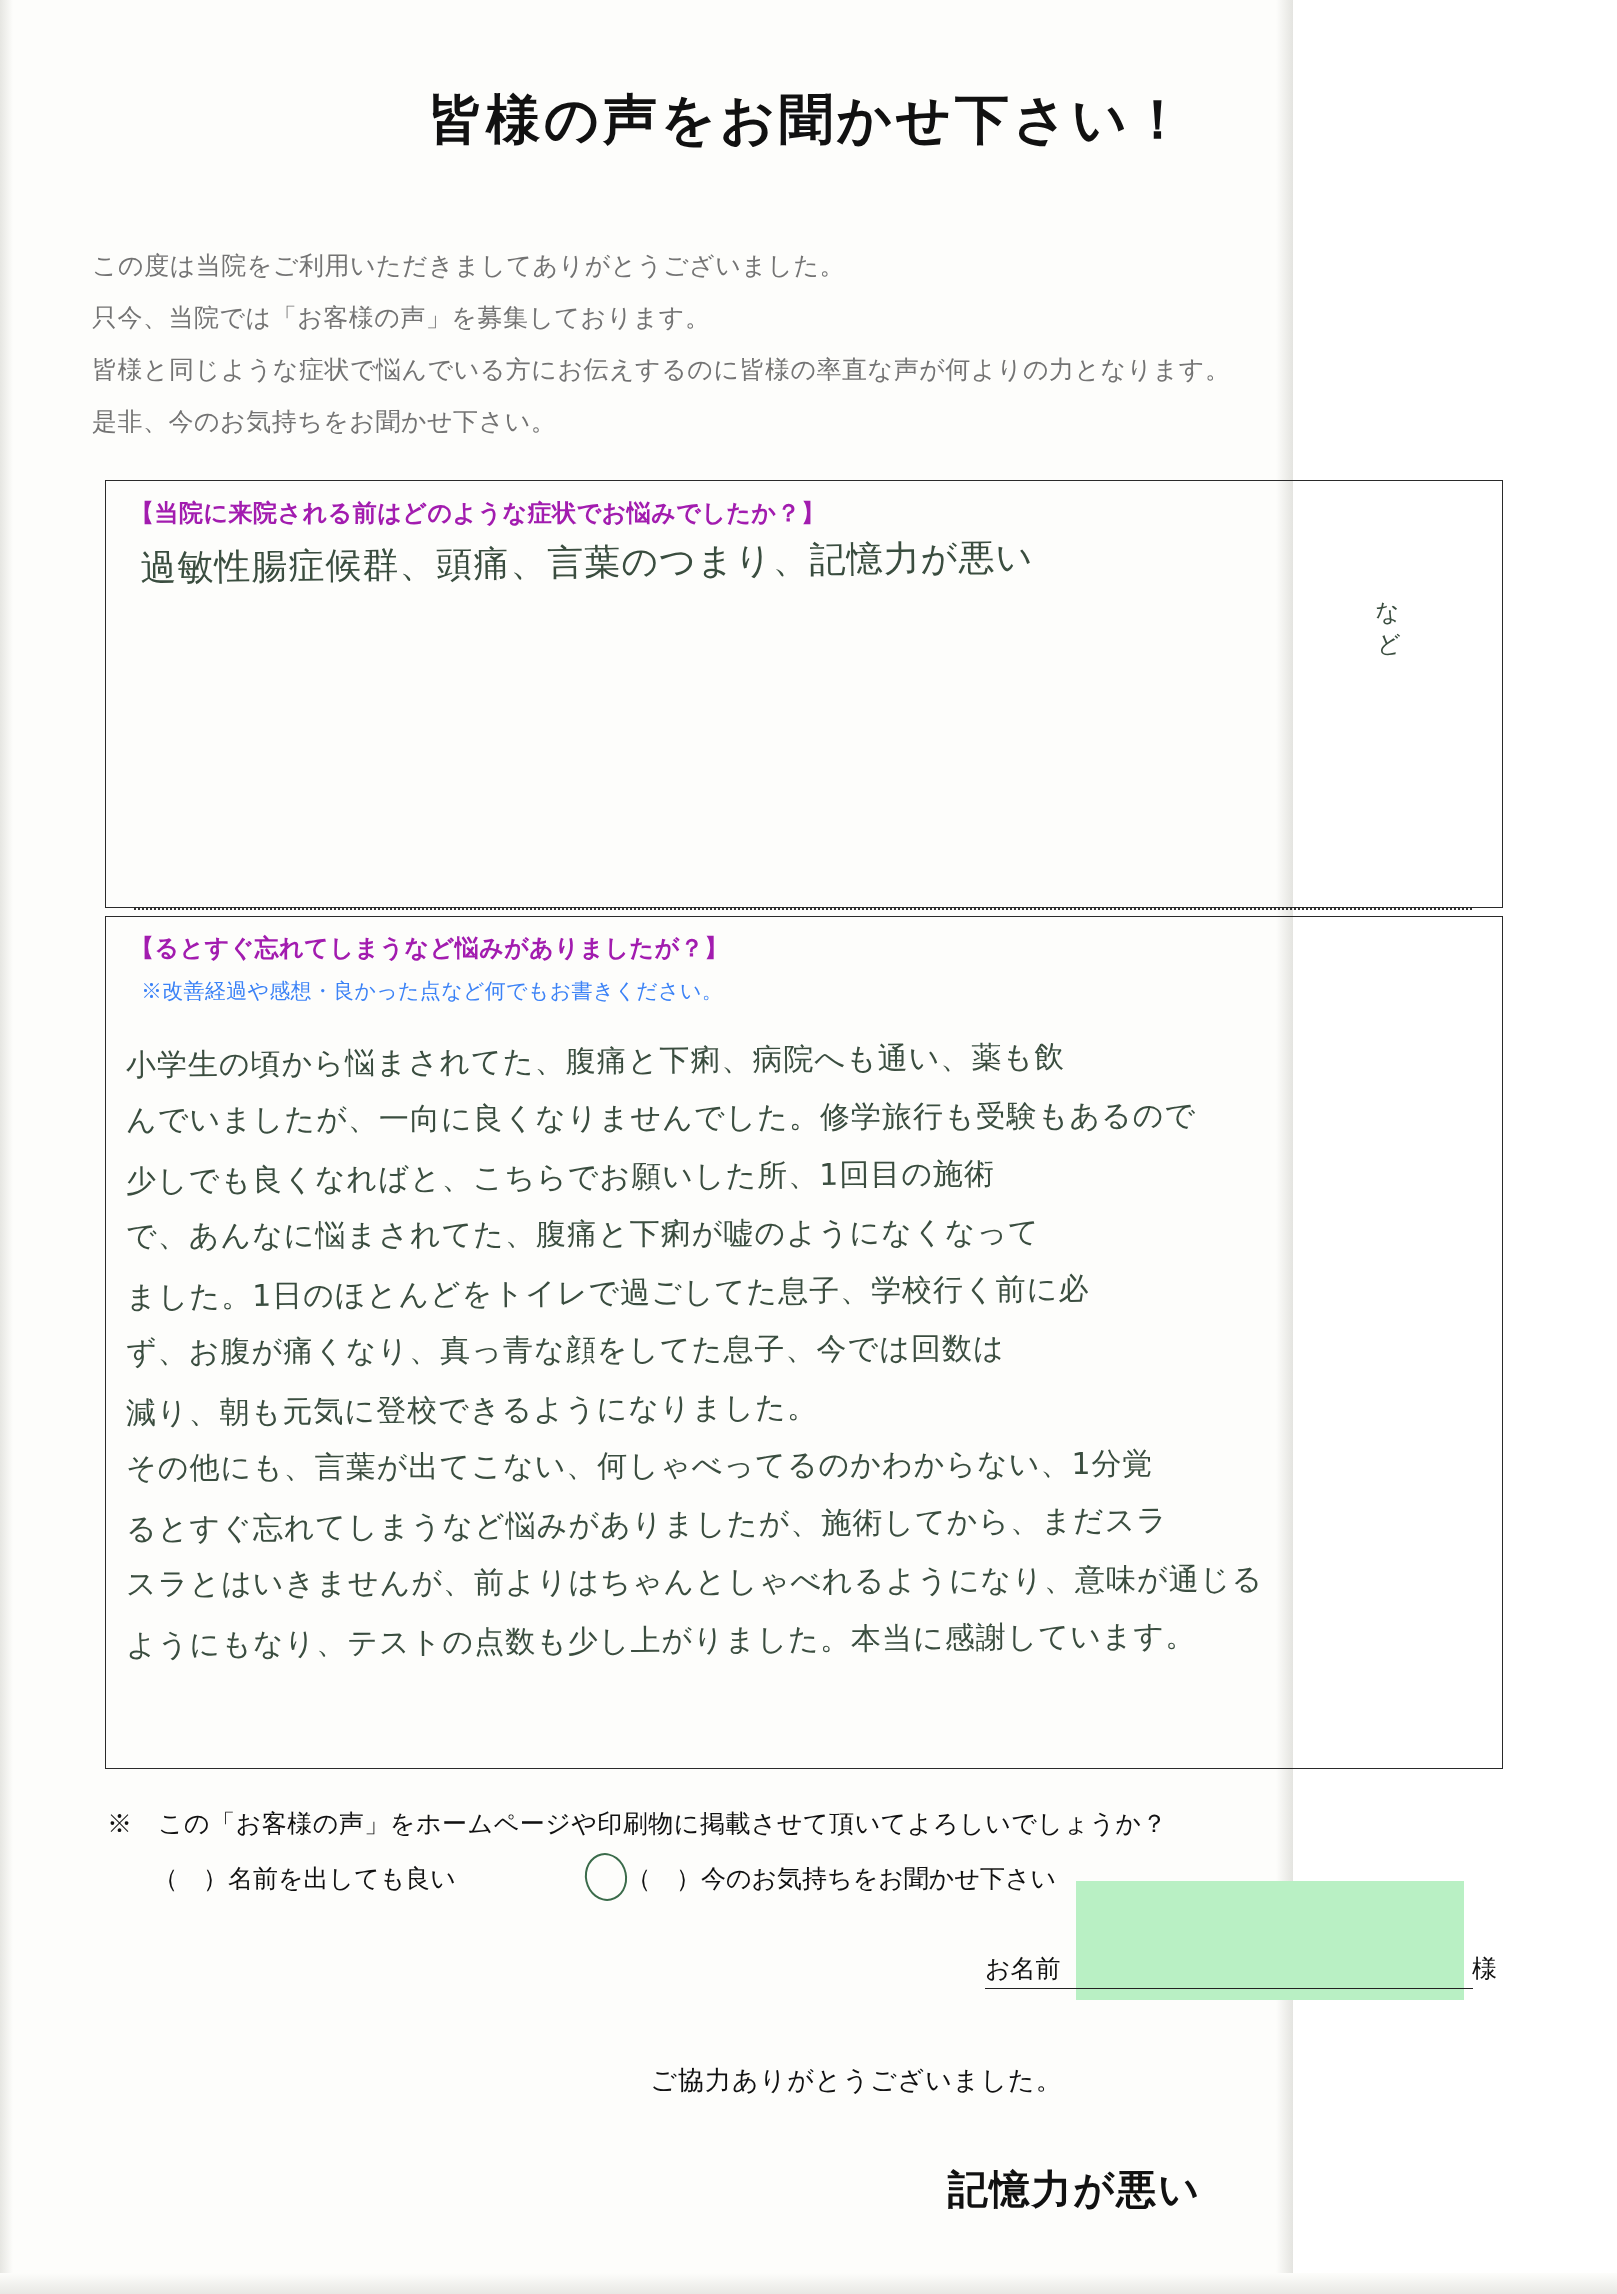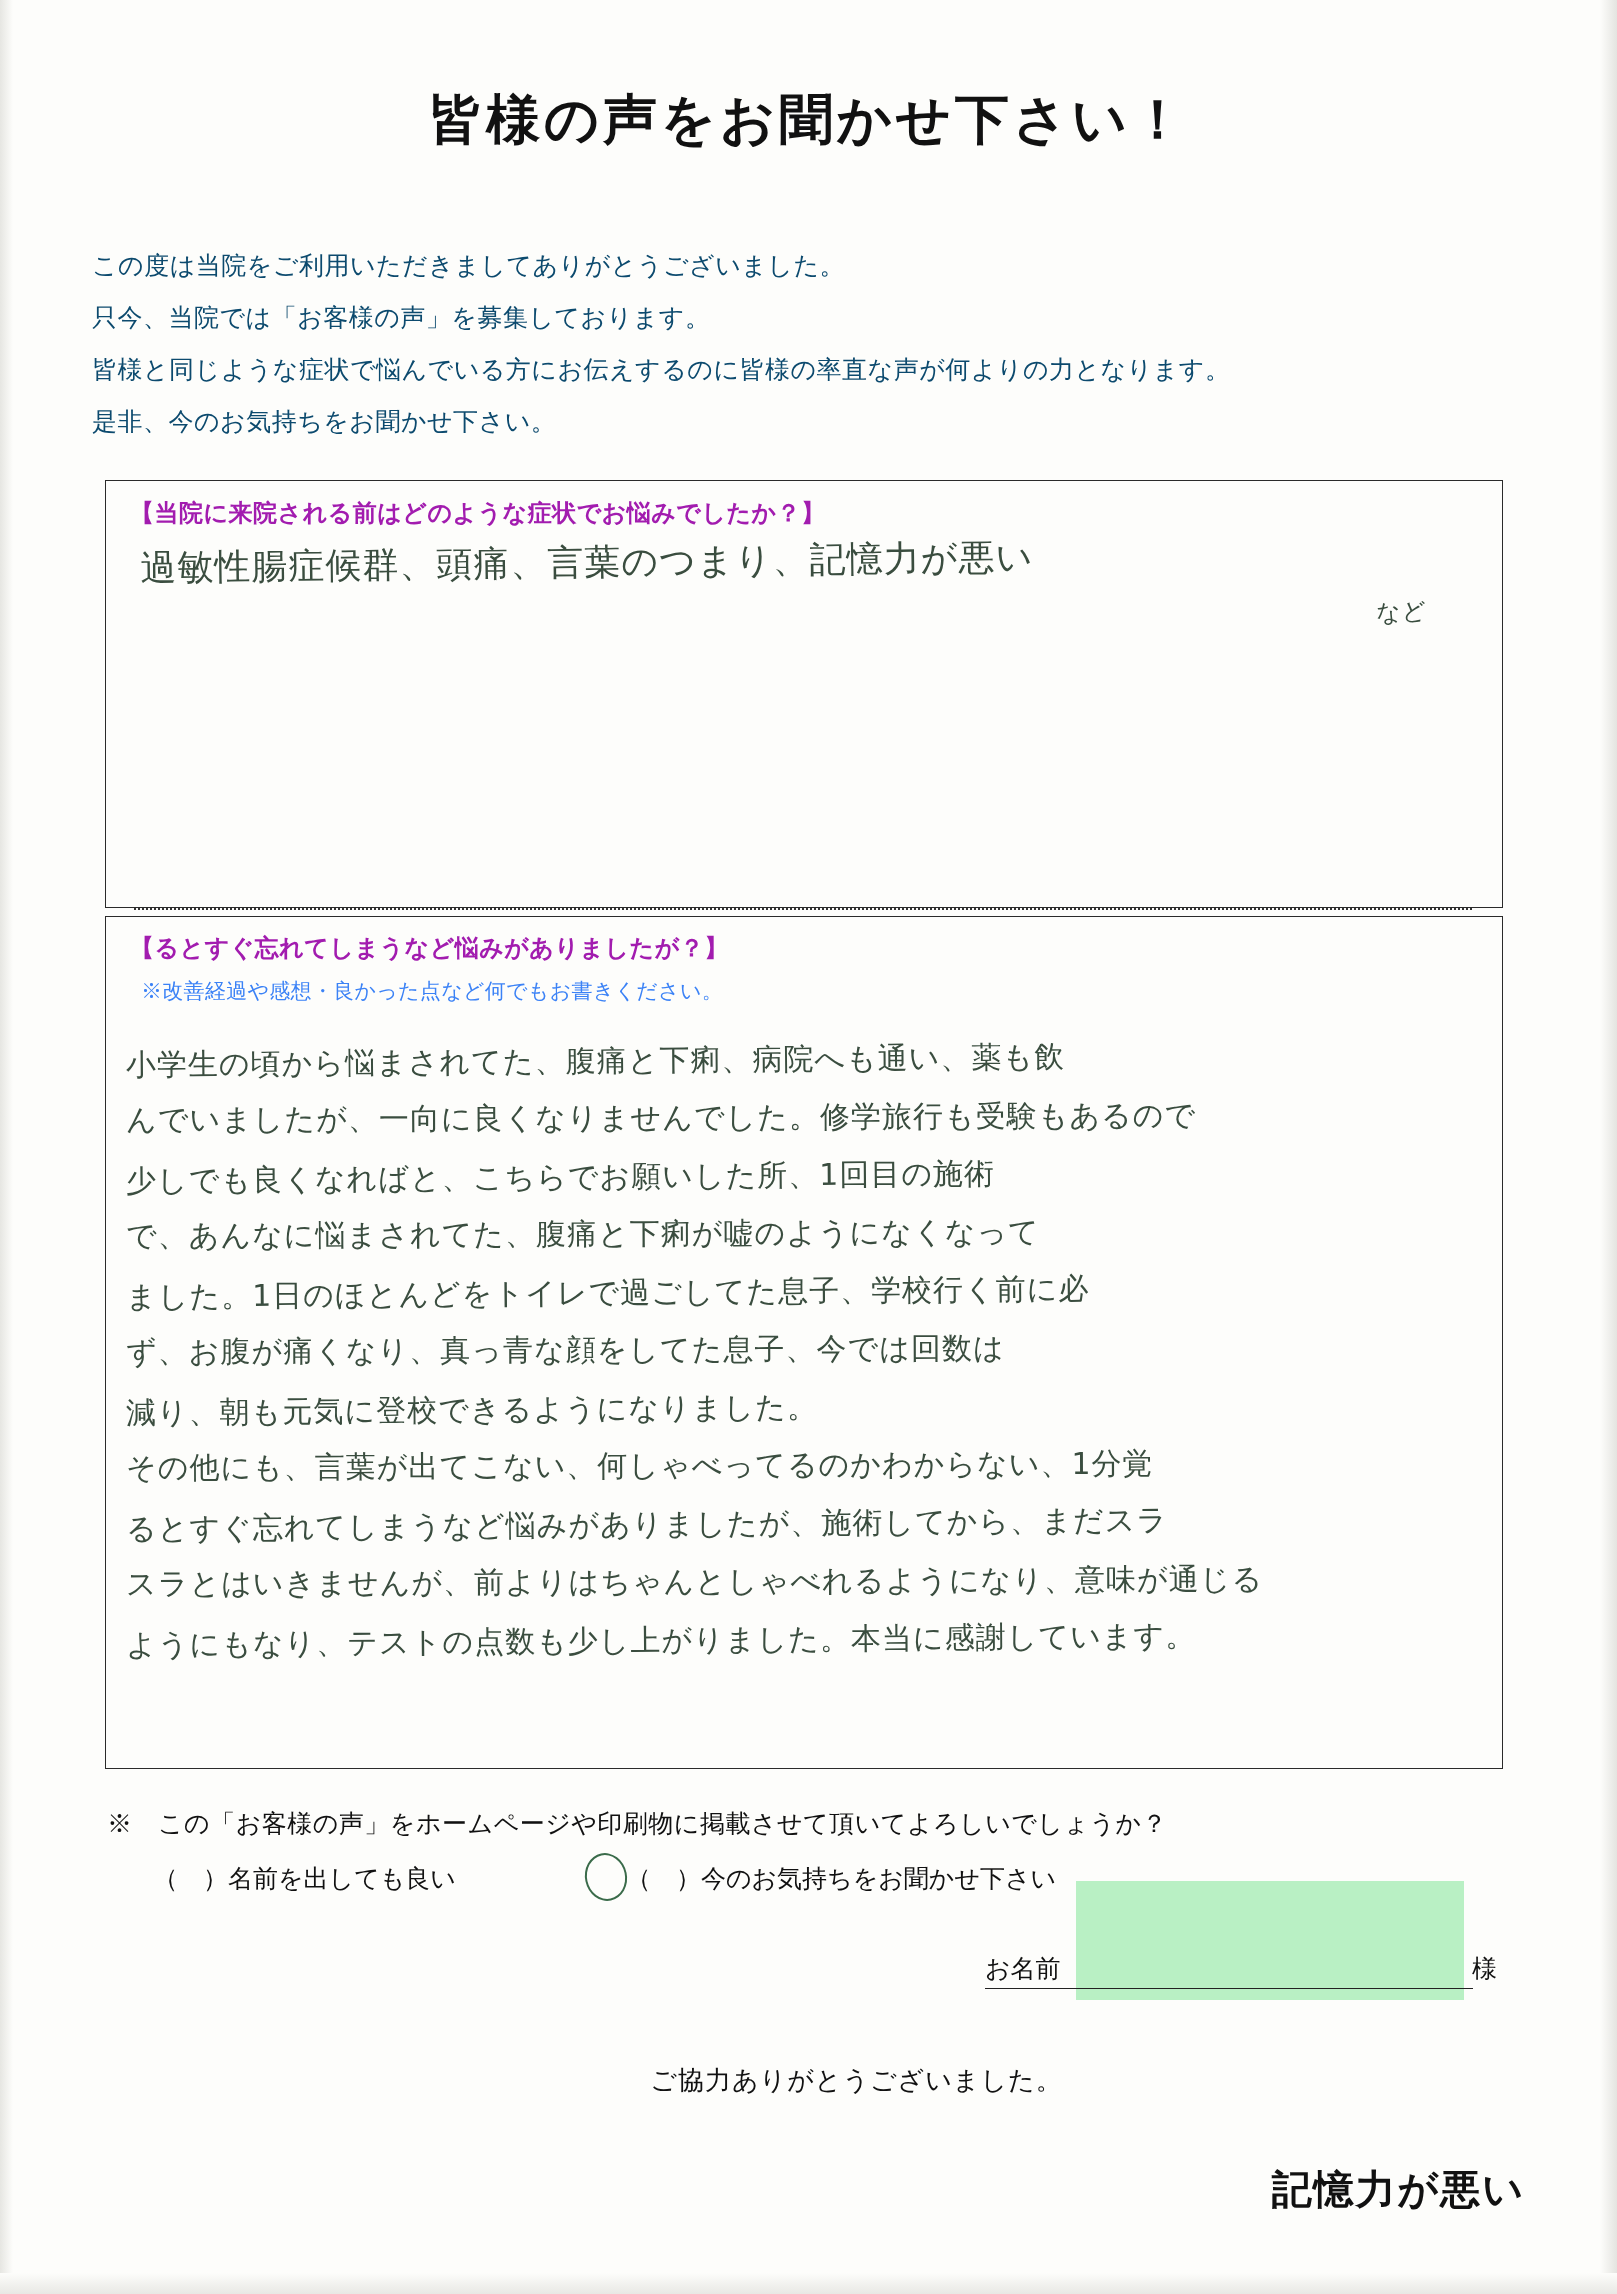--- a/index.html
+++ b/index.html
@@ -11,21 +11,21 @@
     width: 1617px;
     height: 2294px;
     font-family: "Liberation Sans", sans-serif;
     color: #1a1a1a;
     position: relative;
     overflow: hidden;
   }
   .page {
     position: absolute;
     left: 0; top: 0;
-    width: 1617px;
+    width: 1293px;
     height: 2294px;
     background: #fdfdfb;
   }
   
   .paper-edge-left {
     position: absolute;
     left: 0; top: 0; width: 13.4px; height: 2294px;
     background: linear-gradient(to right, #e6e6e2, #fdfdfb);
   }
   .paper-edge-right {
@@ -52,21 +52,21 @@
     color: #111111;
   }
 
   .intro {
     position: absolute;
     left: 92px;
     top: 239px;
     width: 1415px;
     font-size: 25px;
     line-height: 52px;
-    color: #0c4a6e;
+    color: #737373;
     letter-spacing: 0.5px;
   }
   .intro div { white-space: nowrap; }
 
   .box {
     position: absolute;
     left: 105px;
     width: 1398px;
     border: 1.9px solid #2a2a2a;
     box-sizing: border-box;

